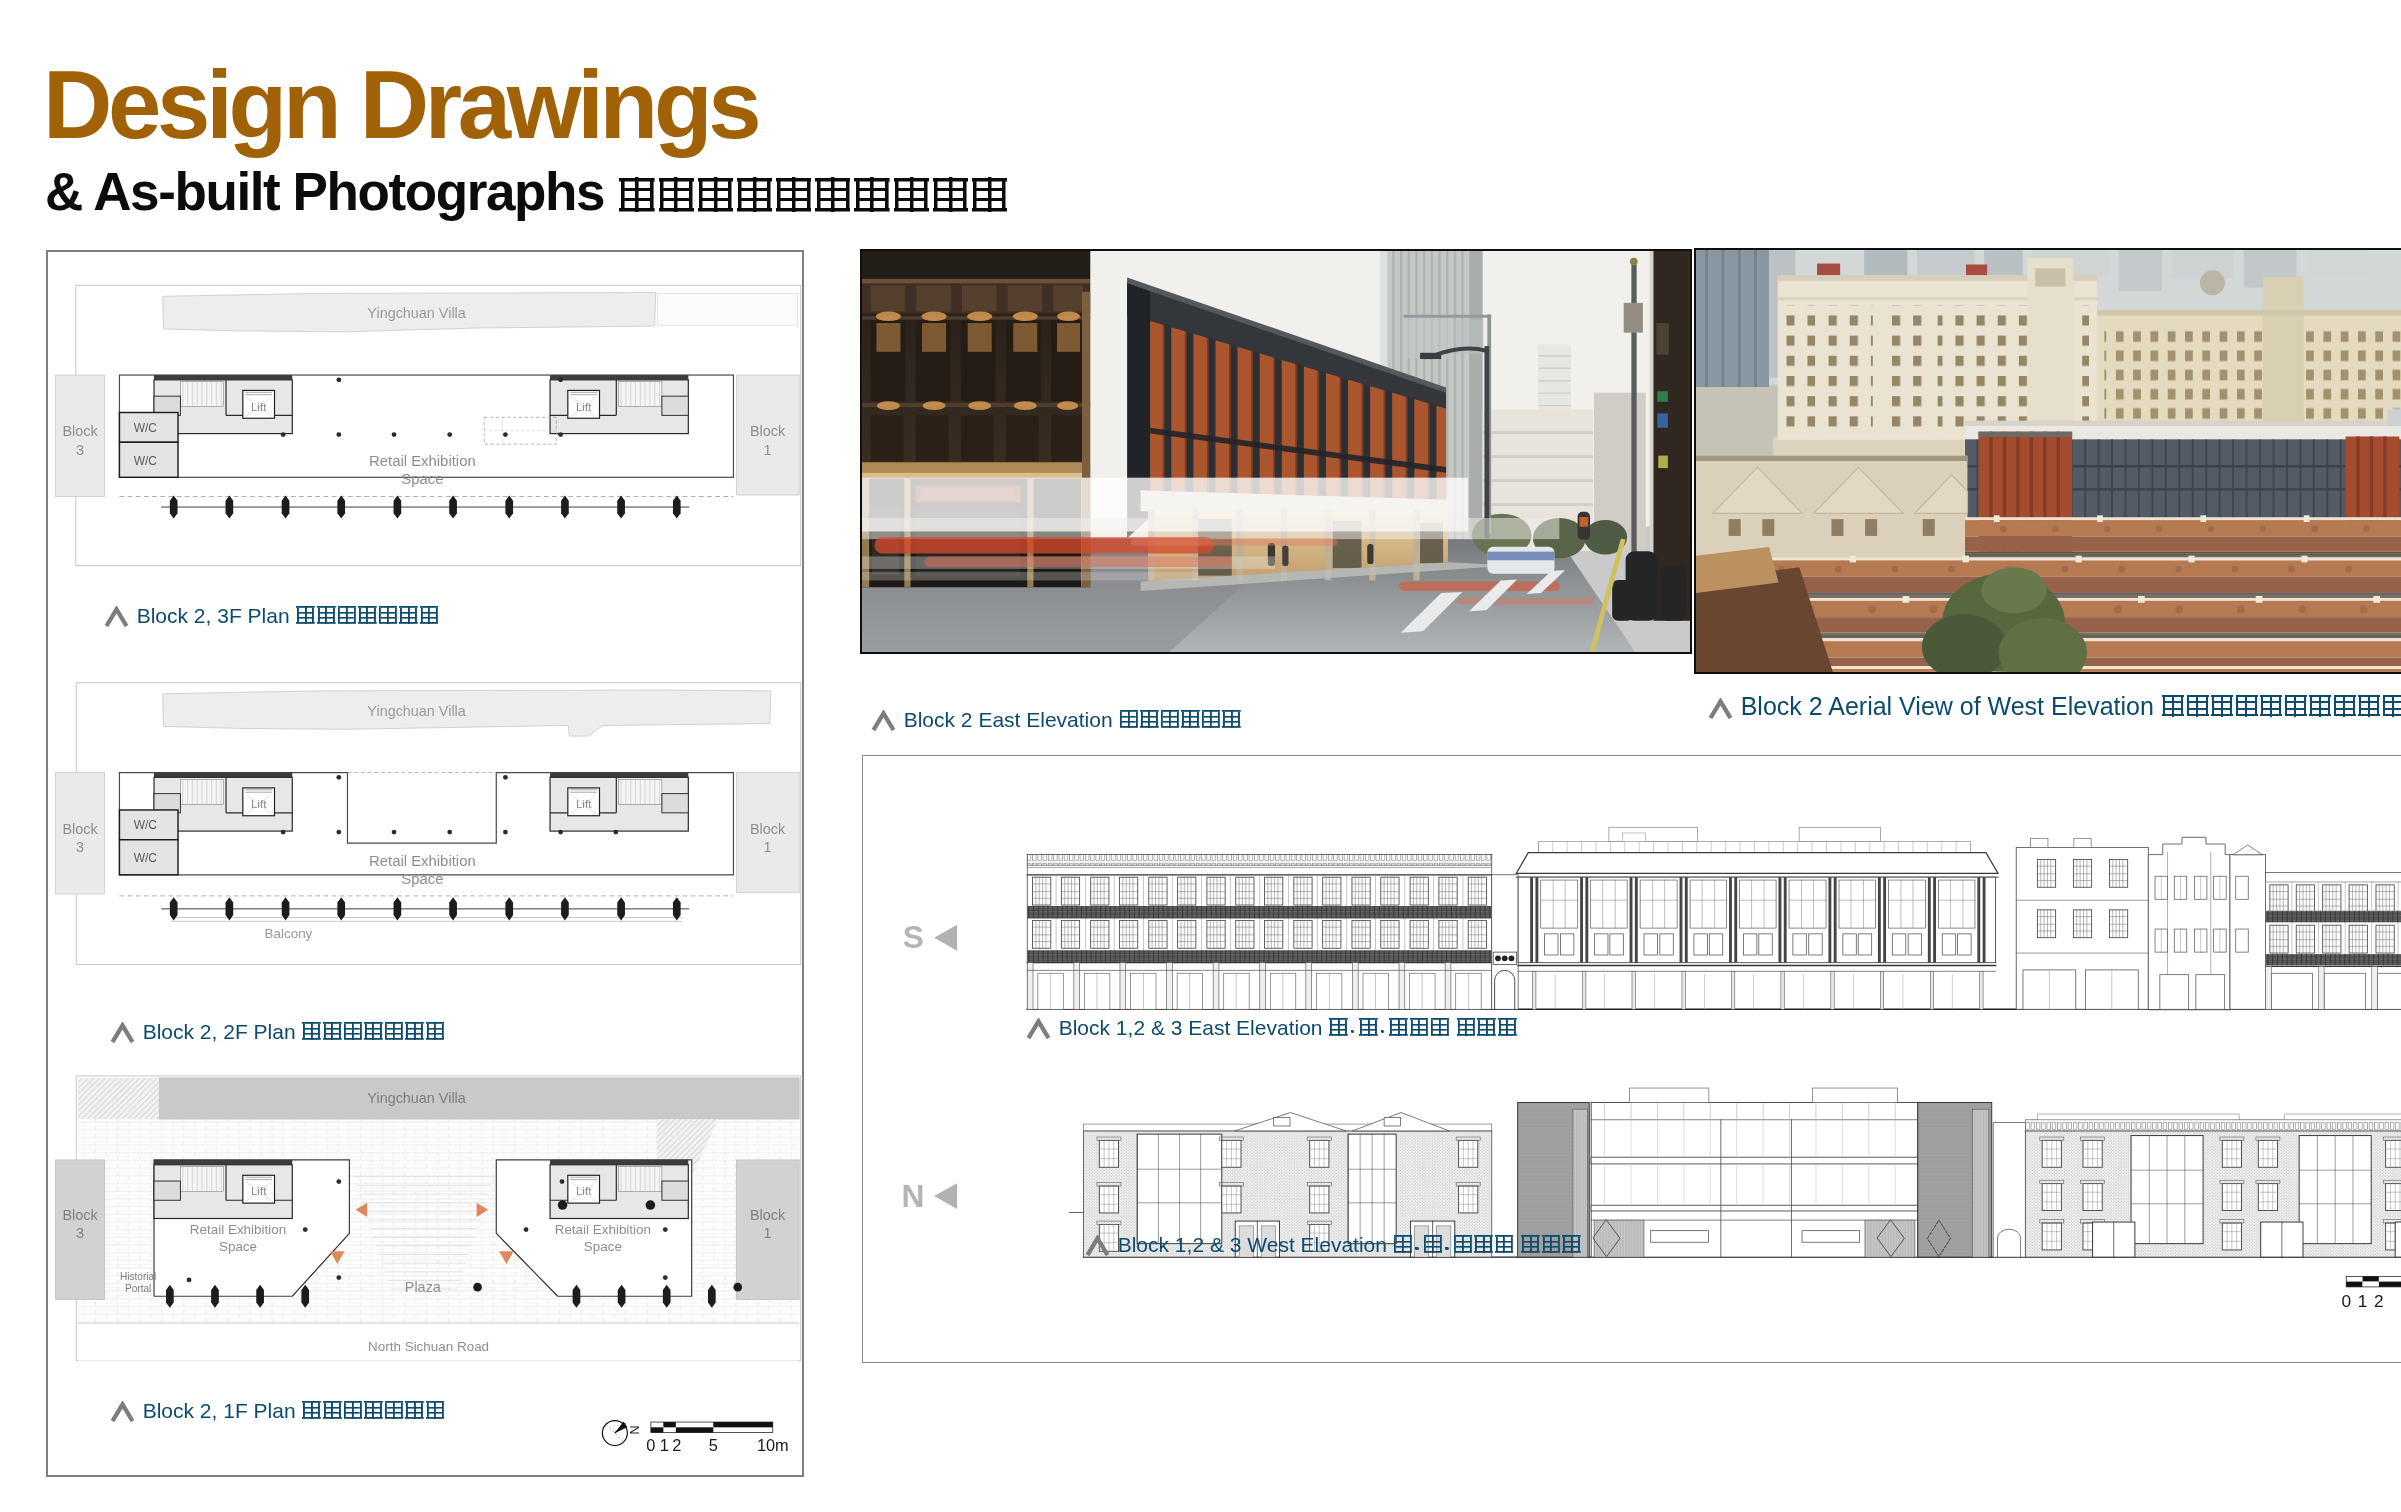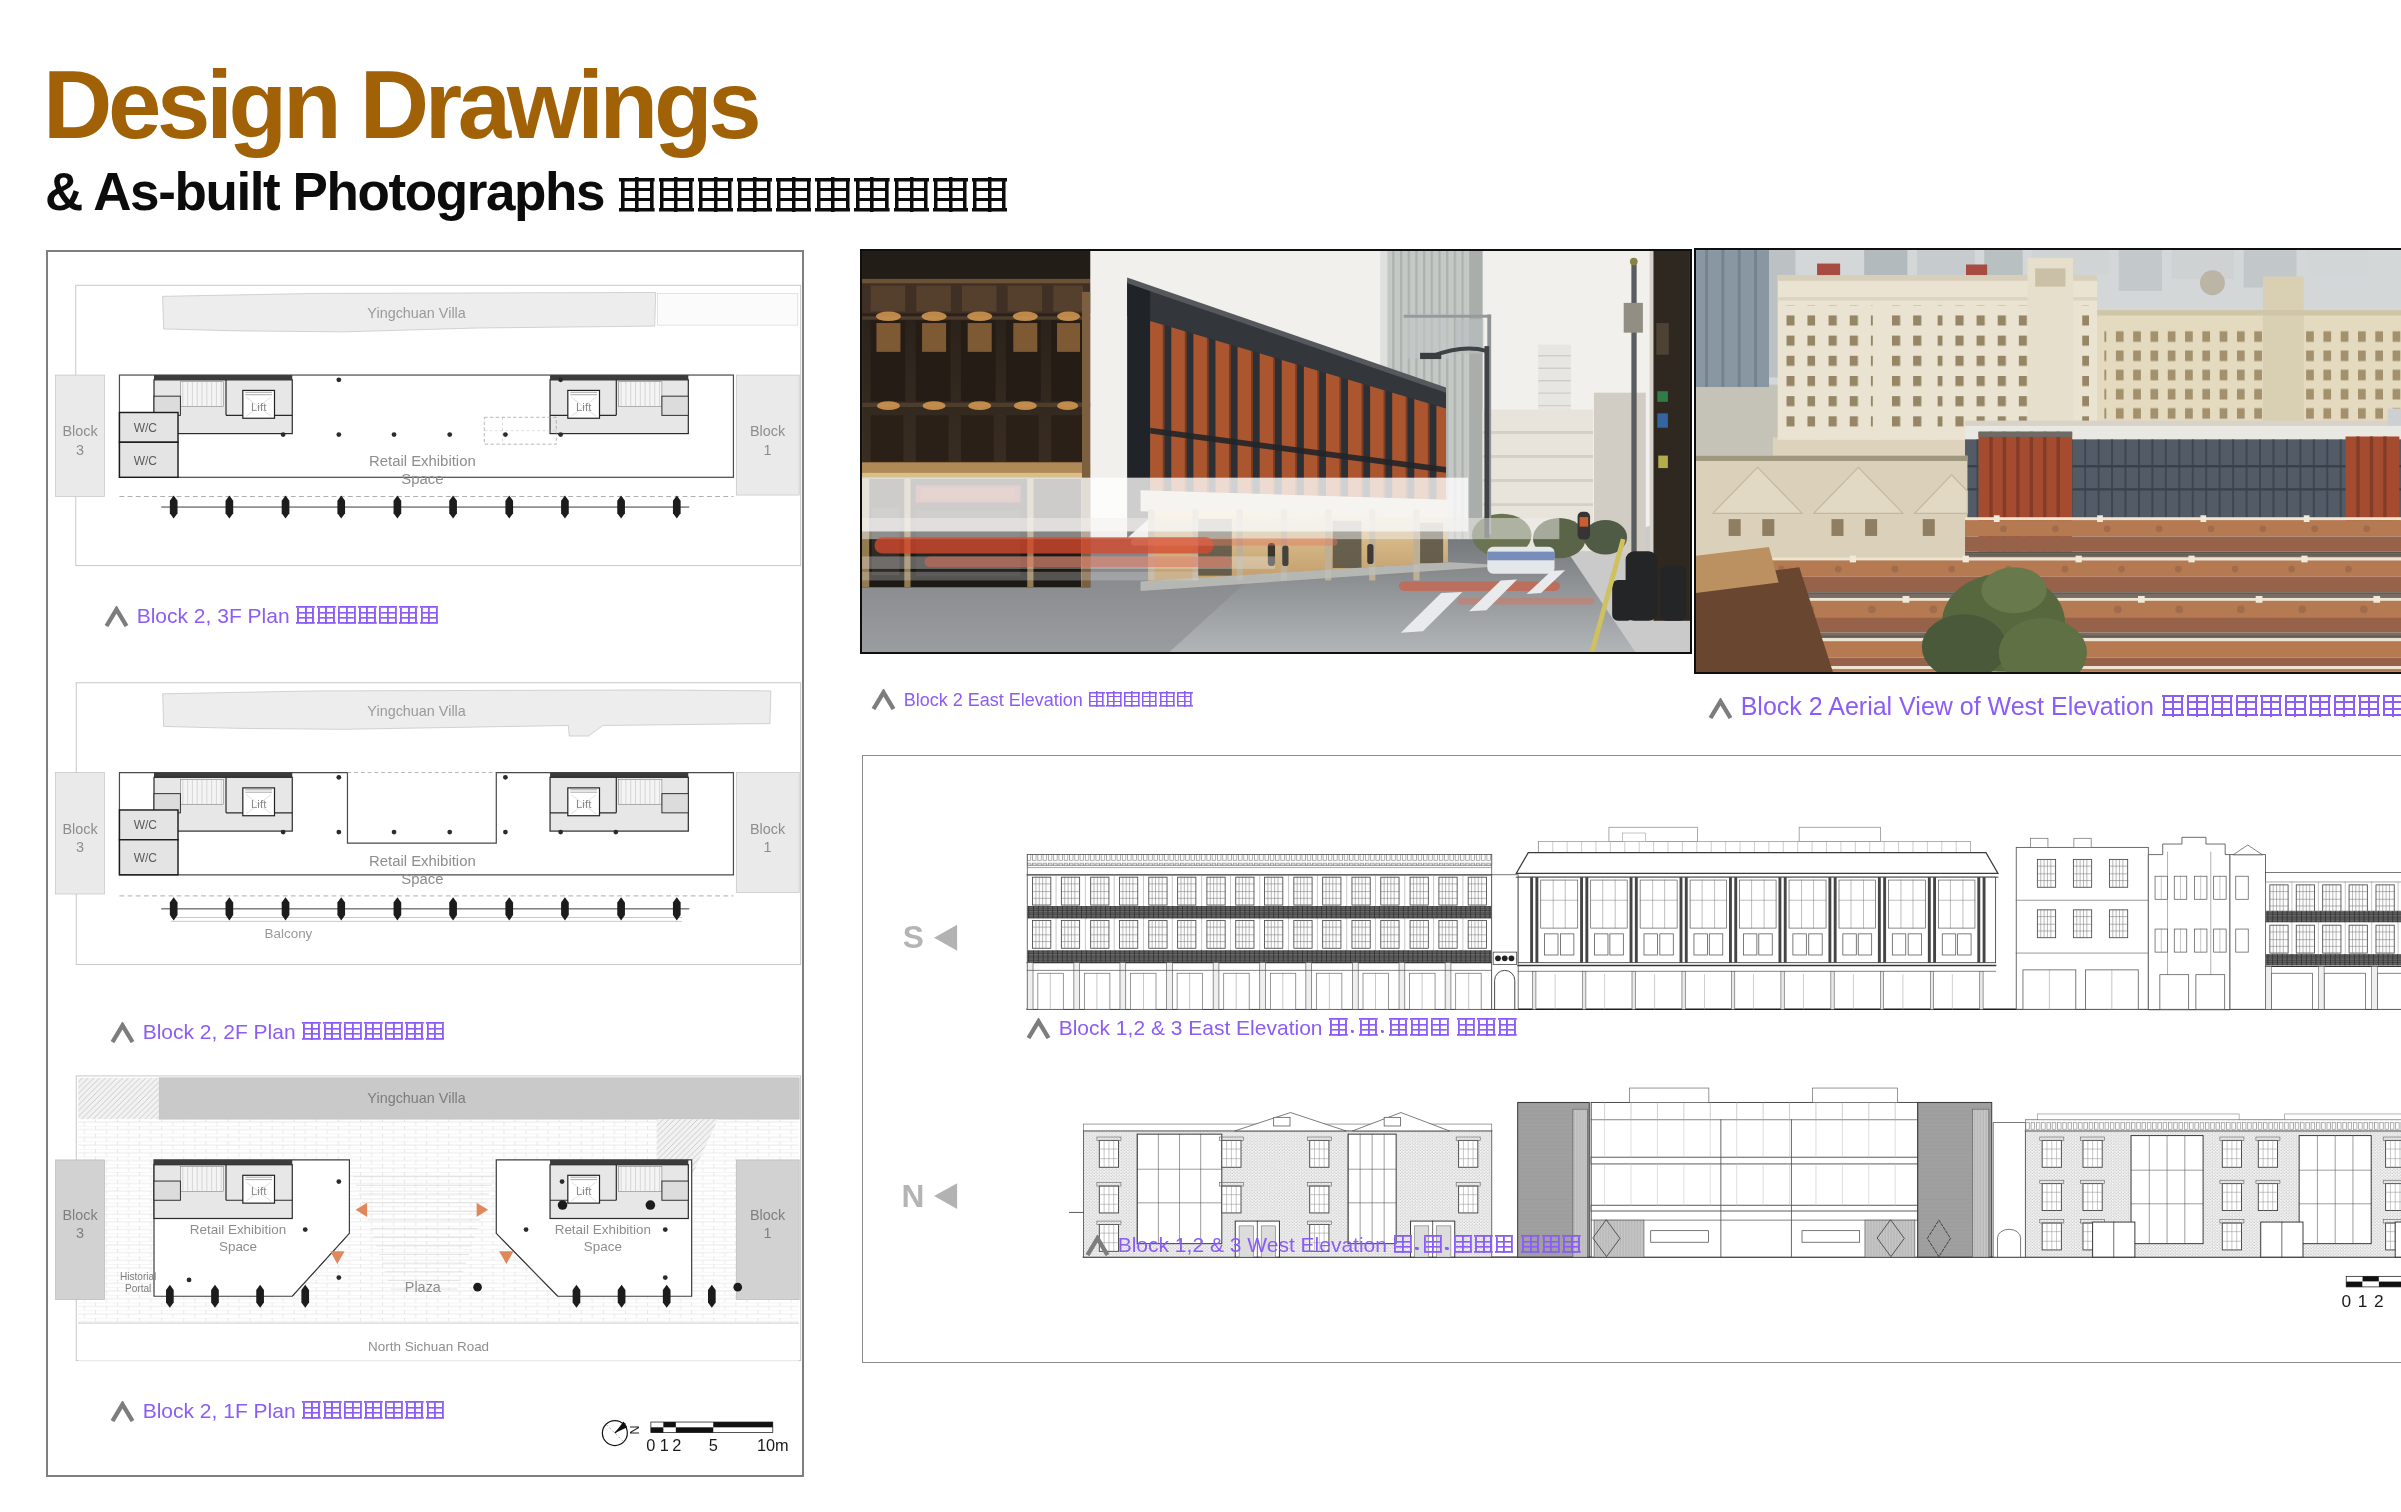--- a/index.html
+++ b/index.html
@@ -7,21 +7,21 @@
 .hz{display:inline-block;width:.88em;height:.88em;margin:0 .05em;vertical-align:-.06em;background:
  linear-gradient(currentColor,currentColor) 50% 4%/100% 10% no-repeat,
  linear-gradient(currentColor,currentColor) 50% 34%/82% 9% no-repeat,
  linear-gradient(currentColor,currentColor) 50% 66%/82% 9% no-repeat,
  linear-gradient(currentColor,currentColor) 50% 97%/100% 10% no-repeat,
  linear-gradient(currentColor,currentColor) 50% 50%/10% 100% no-repeat,
  linear-gradient(currentColor,currentColor) 4% 50%/10% 80% no-repeat,
  linear-gradient(currentColor,currentColor) 96% 50%/10% 80% no-repeat}
 .dun{display:inline-block;width:.45em;height:.88em;position:relative}
 .dun:after{content:"";position:absolute;left:.08em;bottom:.08em;width:.18em;height:.18em;background:currentColor;border-radius:0 50% 50% 50%}
-.cap{position:absolute;color:#8b5cf6;font-size:21px;white-space:nowrap}
+.cap{position:absolute;color:#0c4a6e;font-size:21px;white-space:nowrap}
 .cap svg{vertical-align:-3.8px;margin-right:6.7px}
 </style></head><body>
 
 <div class="abs" id="title1" style="left:43px;top:57px;font-size:96px;font-weight:bold;color:#a16207;letter-spacing:-4.3px;line-height:1">Design Drawings</div>
 
 <div class="abs" id="title2" style="left:45px;top:165px;font-size:53px;font-weight:bold;color:#0c0c0c;letter-spacing:-1.4px;line-height:1">&amp; As-built Photographs <span style="font-size:40px;letter-spacing:0.5px"><span class="hz"></span><span class="hz"></span><span class="hz"></span><span class="hz"></span><span class="hz"></span><span class="hz"></span><span class="hz"></span><span class="hz"></span><span class="hz"></span><span class="hz"></span></span></div>
 
 <div class="abs" style="left:46px;top:250px;width:758px;height:1227px;border:2.4px solid #7f7f7f;box-sizing:border-box"></div>
 
 <svg class="abs" style="left:46px;top:250px" width="758" height="1227" viewBox="0 0 1579 2555">
@@ -1263,21 +1263,21 @@
     </svg>Block 2, 3F Plan <span style="letter-spacing:1.4px"><span class="hz"></span><span class="hz"></span><span class="hz"></span><span class="hz"></span><span class="hz"></span><span class="hz"></span><span class="hz"></span></span></div>
 
 <div class="cap" style="left:109px;top:1020px"><svg width="27" height="21" viewBox="0 0 56 44">
       <path d="M7 42 L28 7 L49 42" fill="none" stroke="#7d7d7d" stroke-width="9"></path>
     </svg>Block 2, 2F Plan <span style="letter-spacing:1.4px"><span class="hz"></span><span class="hz"></span><span class="hz"></span><span class="hz"></span><span class="hz"></span><span class="hz"></span><span class="hz"></span></span></div>
 
 <div class="cap" style="left:109px;top:1399px"><svg width="27" height="21" viewBox="0 0 56 44">
       <path d="M7 42 L28 7 L49 42" fill="none" stroke="#7d7d7d" stroke-width="9"></path>
     </svg>Block 2, 1F Plan <span style="letter-spacing:1.4px"><span class="hz"></span><span class="hz"></span><span class="hz"></span><span class="hz"></span><span class="hz"></span><span class="hz"></span><span class="hz"></span></span></div>
 
-<div class="cap" style="left:870px;top:689px;font-size:18px"><svg width="27" height="21" viewBox="0 0 56 44">
+<div class="cap" style="left:870px;top:708px;font-size:21px"><svg width="27" height="21" viewBox="0 0 56 44">
       <path d="M7 42 L28 7 L49 42" fill="none" stroke="#7d7d7d" stroke-width="9"></path>
     </svg>Block 2 East Elevation <span style="letter-spacing:1.4px"><span class="hz"></span><span class="hz"></span><span class="hz"></span><span class="hz"></span><span class="hz"></span><span class="hz"></span></span></div>
 
 <div class="cap" style="left:1707px;top:692px;font-size:25px"><svg width="27" height="21" viewBox="0 0 56 44">
       <path d="M7 42 L28 7 L49 42" fill="none" stroke="#7d7d7d" stroke-width="9"></path>
     </svg>Block 2 Aerial View of West Elevation <span style="letter-spacing:1.4px"><span class="hz"></span><span class="hz"></span><span class="hz"></span><span class="hz"></span><span class="hz"></span><span class="hz"></span><span class="hz"></span><span class="hz"></span><span class="hz"></span><span class="hz"></span></span></div>
 
 <div class="cap" style="left:1025px;top:1016px"><svg width="27" height="21" viewBox="0 0 56 44">
       <path d="M7 42 L28 7 L49 42" fill="none" stroke="#7d7d7d" stroke-width="9"></path>
     </svg>Block 1,2 &amp; 3 East Elevation <span style="letter-spacing:1.4px"><span class="hz"></span><span class="dun"></span><span class="hz"></span><span class="dun"></span><span class="hz"></span><span class="hz"></span><span class="hz"></span></span> <span style="letter-spacing:1.4px"><span class="hz"></span><span class="hz"></span><span class="hz"></span></span></div>

